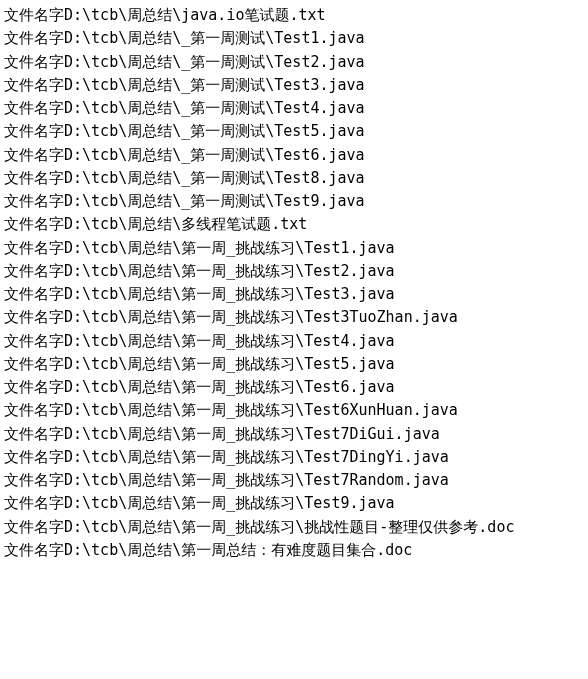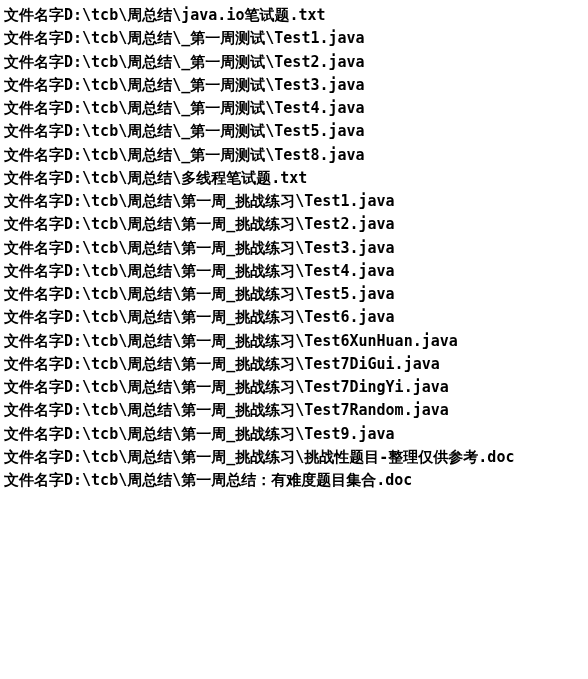--- a/index.html
+++ b/index.html
@@ -9,38 +9,41 @@
     font-family: "SimSun", "宋体", "Microsoft YaHei", monospace;
     font-size: 15px;
     line-height: 1.55;
     color: #000000;
     width: 588px;
     box-sizing: border-box;
     white-space: nowrap;
     overflow: hidden;
   }
   .line {
-    font-weight: bold;
+    font-weight: normal;
   }
 </style>
 </head>
 <body>
 
 <div id="output">
     <div class="line"><span>文件名字</span><span>D:\tcb\周总结\java.io笔试题.txt</span></div>
     <div class="line"><span>文件名字</span><span>D:\tcb\周总结\_第一周测试\Test1.java</span></div>
     <div class="line"><span>文件名字</span><span>D:\tcb\周总结\_第一周测试\Test2.java</span></div>
     <div class="line"><span>文件名字</span><span>D:\tcb\周总结\_第一周测试\Test3.java</span></div>
     <div class="line"><span>文件名字</span><span>D:\tcb\周总结\_第一周测试\Test4.java</span></div>
     <div class="line"><span>文件名字</span><span>D:\tcb\周总结\_第一周测试\Test5.java</span></div>
+    <div class="line"><span>文件名字</span><span>D:\tcb\周总结\_第一周测试\Test6.java</span></div>
     <div class="line"><span>文件名字</span><span>D:\tcb\周总结\_第一周测试\Test8.java</span></div>
+    <div class="line"><span>文件名字</span><span>D:\tcb\周总结\_第一周测试\Test9.java</span></div>
     <div class="line"><span>文件名字</span><span>D:\tcb\周总结\多线程笔试题.txt</span></div>
     <div class="line"><span>文件名字</span><span>D:\tcb\周总结\第一周_挑战练习\Test1.java</span></div>
     <div class="line"><span>文件名字</span><span>D:\tcb\周总结\第一周_挑战练习\Test2.java</span></div>
     <div class="line"><span>文件名字</span><span>D:\tcb\周总结\第一周_挑战练习\Test3.java</span></div>
+    <div class="line"><span>文件名字</span><span>D:\tcb\周总结\第一周_挑战练习\Test3TuoZhan.java</span></div>
     <div class="line"><span>文件名字</span><span>D:\tcb\周总结\第一周_挑战练习\Test4.java</span></div>
     <div class="line"><span>文件名字</span><span>D:\tcb\周总结\第一周_挑战练习\Test5.java</span></div>
     <div class="line"><span>文件名字</span><span>D:\tcb\周总结\第一周_挑战练习\Test6.java</span></div>
     <div class="line"><span>文件名字</span><span>D:\tcb\周总结\第一周_挑战练习\Test6XunHuan.java</span></div>
     <div class="line"><span>文件名字</span><span>D:\tcb\周总结\第一周_挑战练习\Test7DiGui.java</span></div>
     <div class="line"><span>文件名字</span><span>D:\tcb\周总结\第一周_挑战练习\Test7DingYi.java</span></div>
     <div class="line"><span>文件名字</span><span>D:\tcb\周总结\第一周_挑战练习\Test7Random.java</span></div>
     <div class="line"><span>文件名字</span><span>D:\tcb\周总结\第一周_挑战练习\Test9.java</span></div>
     <div class="line"><span>文件名字</span><span>D:\tcb\周总结\第一周_挑战练习\挑战性题目-整理仅供参考.doc</span></div>
     <div class="line"><span>文件名字</span><span>D:\tcb\周总结\第一周总结：有难度题目集合.doc</span></div>

